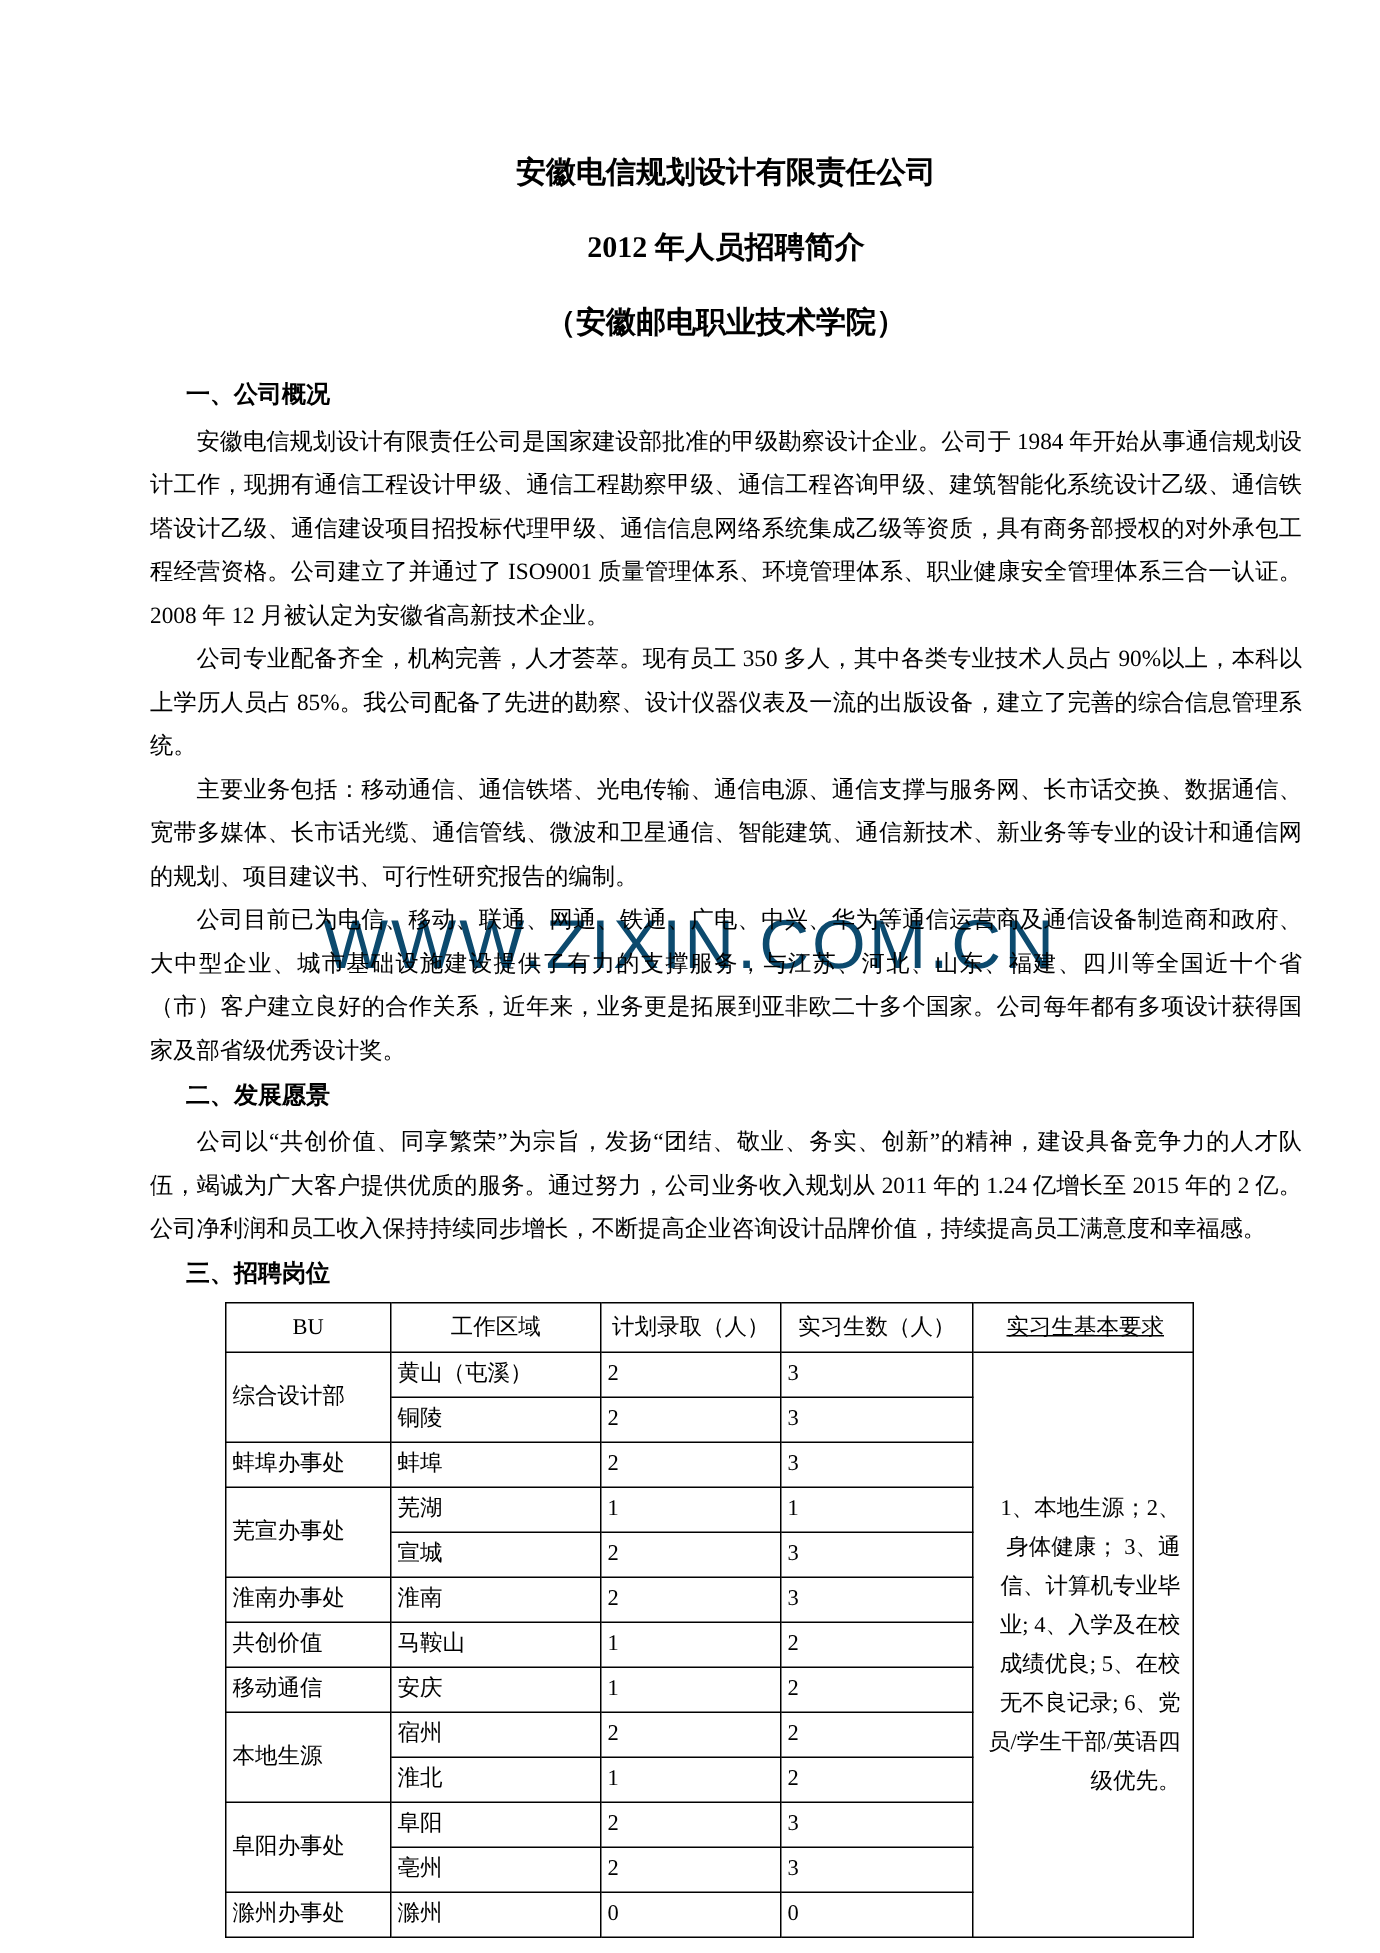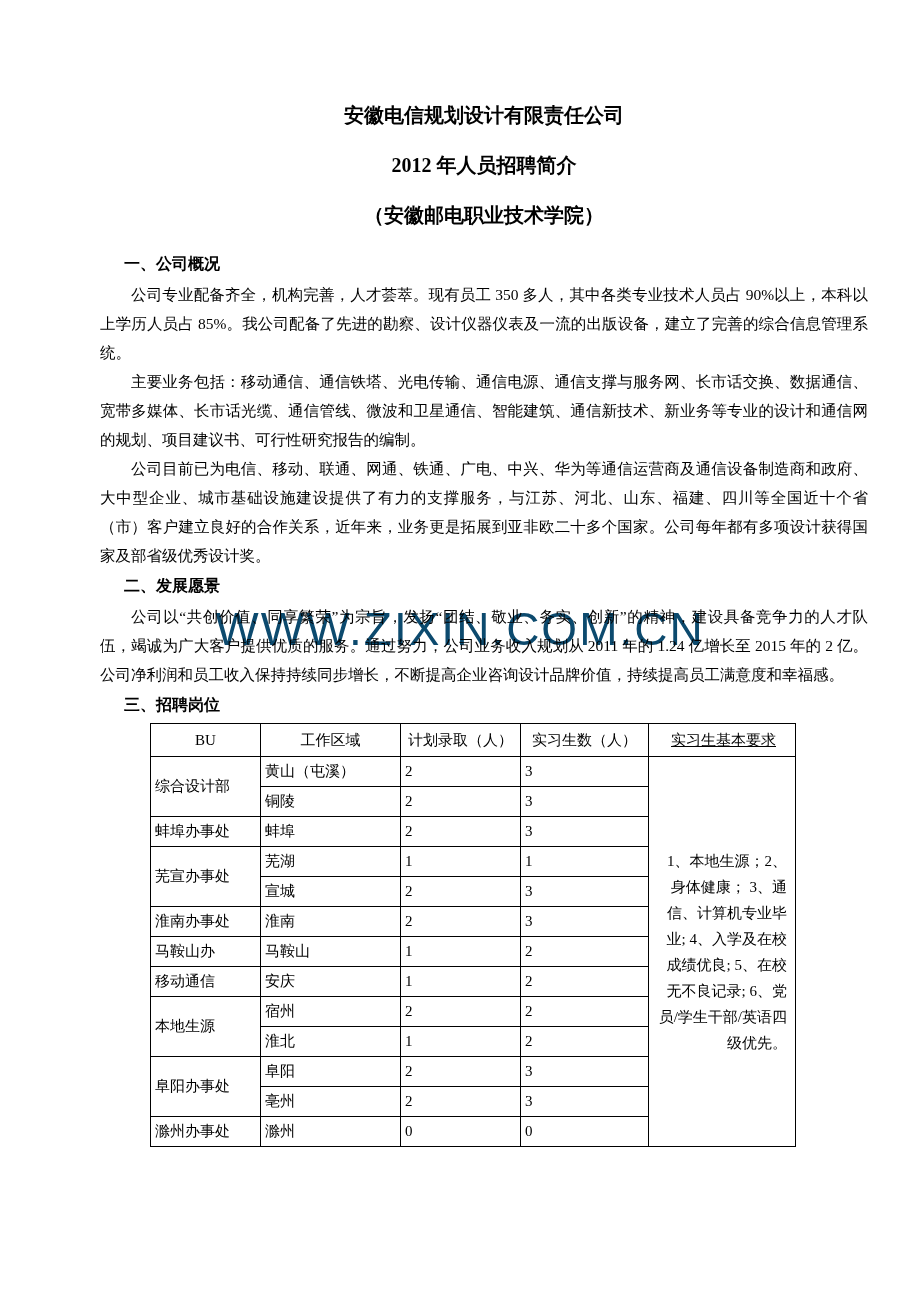--- a/index.html
+++ b/index.html
@@ -88,20 +88,21 @@
 
   <div class="watermark">WWW.ZIXIN.COM.CN</div>
 
   <div class="content">
 
     <div class="doc-title">安徽电信规划设计有限责任公司</div>
     <div class="doc-title">2012 年人员招聘简介</div>
     <div class="doc-title">（安徽邮电职业技术学院）</div>
 
     <div class="section-heading">一、公司概况</div>
+    <p class="body-text">安徽电信规划设计有限责任公司是国家建设部批准的甲级勘察设计企业。公司于 1984 年开始从事通信规划设计工作，现拥有通信工程设计甲级、通信工程勘察甲级、通信工程咨询甲级、建筑智能化系统设计乙级、通信铁塔设计乙级、通信建设项目招投标代理甲级、通信信息网络系统集成乙级等资质，具有商务部授权的对外承包工程经营资格。公司建立了并通过了 ISO9001 质量管理体系、环境管理体系、职业健康安全管理体系三合一认证。2008 年 12 月被认定为安徽省高新技术企业。</p>
     <p class="body-text">公司专业配备齐全，机构完善，人才荟萃。现有员工 350 多人，其中各类专业技术人员占 90%以上，本科以上学历人员占 85%。我公司配备了先进的勘察、设计仪器仪表及一流的出版设备，建立了完善的综合信息管理系统。</p>
     <p class="body-text">主要业务包括：移动通信、通信铁塔、光电传输、通信电源、通信支撑与服务网、长市话交换、数据通信、宽带多媒体、长市话光缆、通信管线、微波和卫星通信、智能建筑、通信新技术、新业务等专业的设计和通信网的规划、项目建议书、可行性研究报告的编制。</p>
     <p class="body-text">公司目前已为电信、移动、联通、网通、铁通、广电、中兴、华为等通信运营商及通信设备制造商和政府、大中型企业、城市基础设施建设提供了有力的支撑服务，与江苏、河北、山东、福建、四川等全国近十个省（市）客户建立良好的合作关系，近年来，业务更是拓展到亚非欧二十多个国家。公司每年都有多项设计获得国家及部省级优秀设计奖。</p>
 
     <div class="section-heading">二、发展愿景</div>
     <p class="body-text">公司以“共创价值、同享繁荣”为宗旨，发扬“团结、敬业、务实、创新”的精神，建设具备竞争力的人才队伍，竭诚为广大客户提供优质的服务。通过努力，公司业务收入规划从 2011 年的 1.24 亿增长至 2015 年的 2 亿。公司净利润和员工收入保持持续同步增长，不断提高企业咨询设计品牌价值，持续提高员工满意度和幸福感。</p>
 
     <div class="section-heading">三、招聘岗位</div>
 
     <table class="positions">
@@ -151,21 +152,21 @@
             <td>2</td>
             <td>3</td>
           </tr>
           <tr>
             <td rowspan="1">淮南办事处</td>
             <td>淮南</td>
             <td>2</td>
             <td>3</td>
           </tr>
           <tr>
-            <td rowspan="1">马鞍山办</td>
+            <td rowspan="1">共创价值</td>
             <td>马鞍山</td>
             <td>1</td>
             <td>2</td>
           </tr>
           <tr>
             <td rowspan="1">移动通信</td>
             <td>安庆</td>
             <td>1</td>
             <td>2</td>
           </tr>

